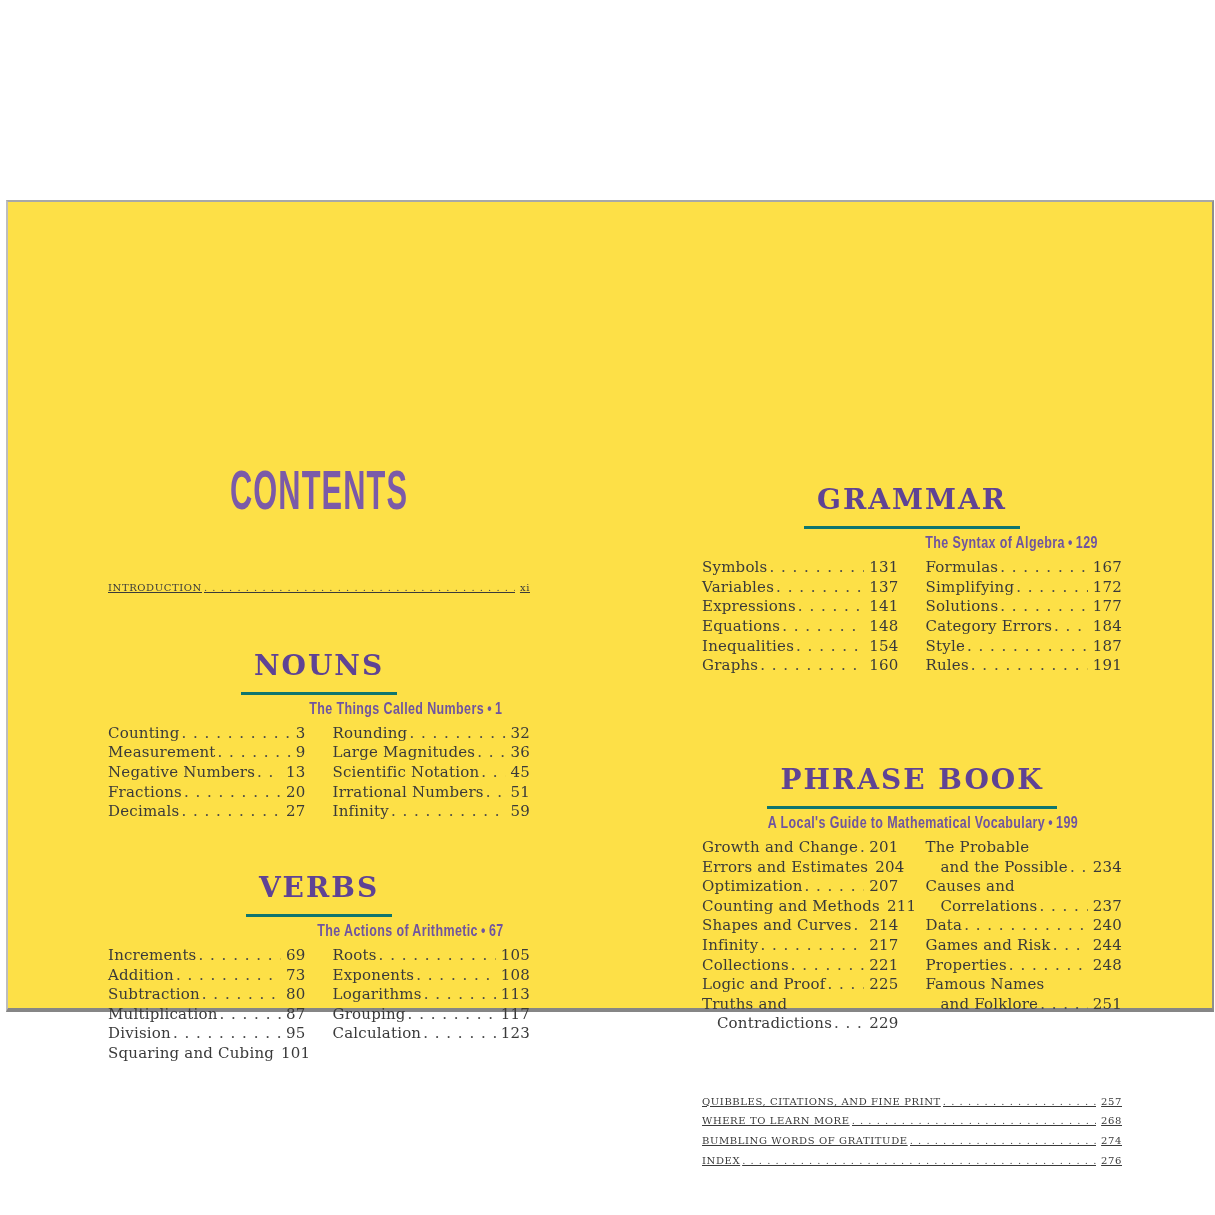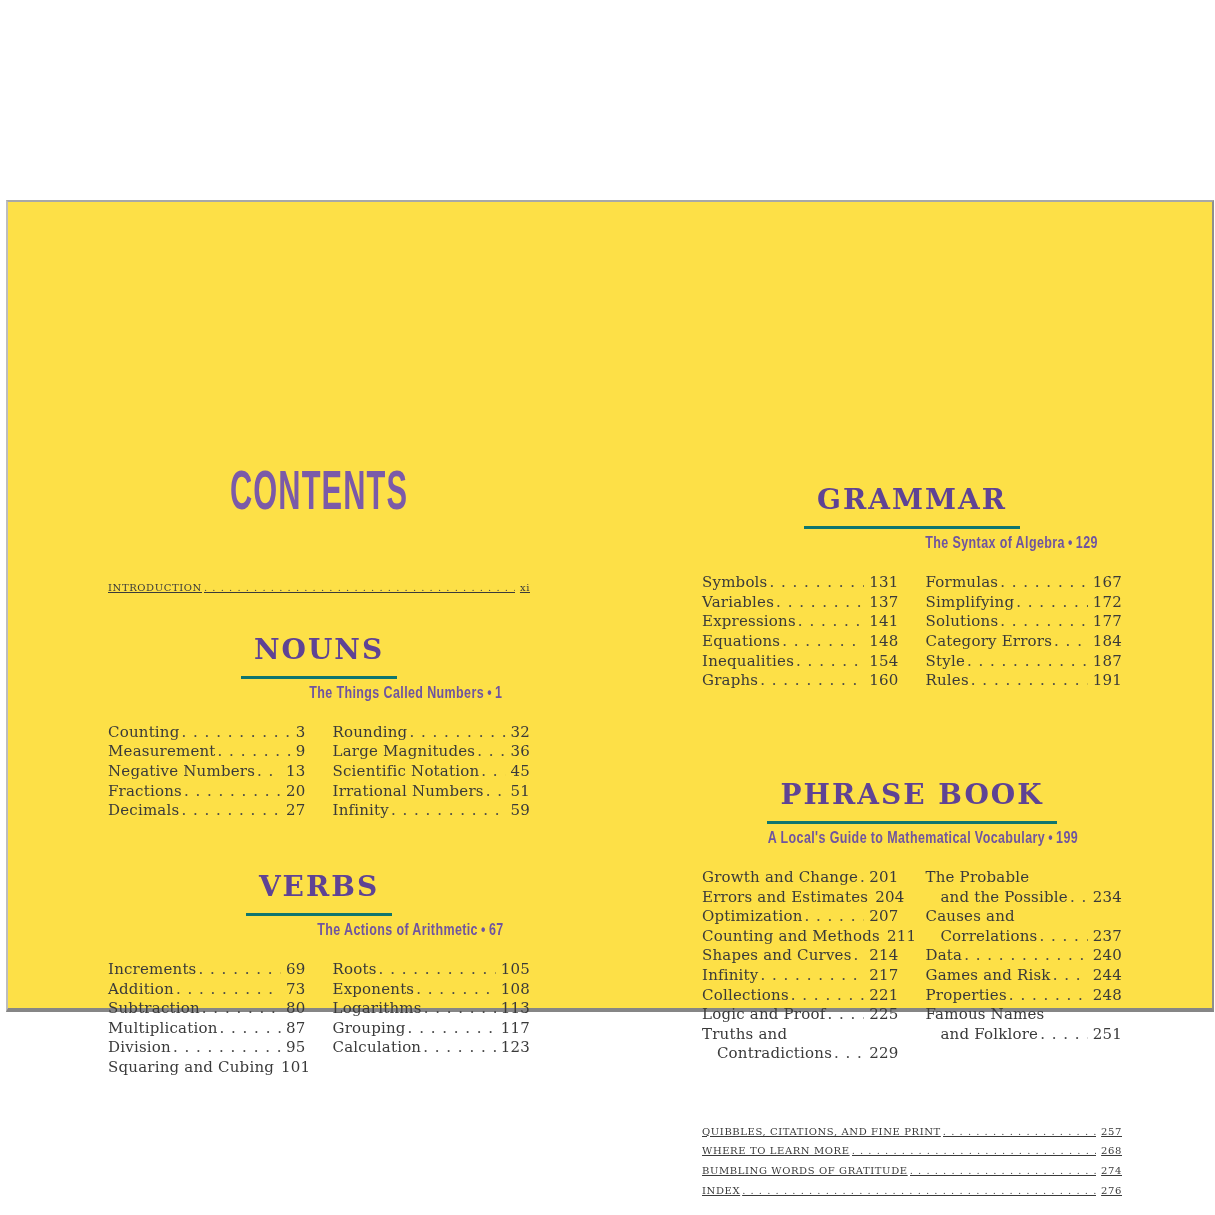--- a/index.html
+++ b/index.html
@@ -16,30 +16,30 @@
   .condensed{display:inline-block;transform:scaleX(0.62);transform-origin:50% 50%;
              font-family:"Liberation Sans", sans-serif;font-weight:bold;}
   .book-title{margin-top:4px;font-size:56px;line-height:1;color:#7b5aa8;letter-spacing:2px;}
   .book-title .condensed{transform:scaleX(0.55);}
 
   .h2wrap{text-align:center;}
   .section-title{display:inline-block;margin:0;padding:0 13px 10px 13px;
                  font-family:"DejaVu Serif", serif;font-weight:bold;
                  font-size:28px;line-height:1.15;color:#5f4394;letter-spacing:2px;
                  border-bottom:3px solid #0f766e;}
-  .mt-nouns{margin-top:36px;}
+  .mt-nouns{margin-top:52px;}
   .mt-verbs{margin-top:50px;}
   .mt-grammar{margin-top:12px;}
   .mt-phrase{margin-top:88px;}
 
   .section-subtitle{margin-top:6px;text-align:right;color:#6f54a0;font-size:16px;line-height:1;}
   .section-subtitle .condensed{transform:scaleX(0.78);letter-spacing:0.5px;}
   .section-subtitle .bullet{padding:0 4px;}
 
-  .toc-grid{display:grid;grid-template-columns:1fr 1fr;column-gap:27px;margin-top:22px;}
+  .toc-grid{display:grid;grid-template-columns:1fr 1fr;column-gap:27px;margin-top:7px;}
   .toc-col{min-width:0;}
   .toc-row{display:flex;align-items:baseline;font-size:15px;line-height:19.6px;
            letter-spacing:0.2px;color:#3a3a3a;}
   .toc-label{white-space:pre;flex:0 0 auto;}
   .dots{flex:1 1 auto;overflow:hidden;white-space:nowrap;margin:0 2px;color:#4a4a4a;}
   .dots::after{content:". . . . . . . . . . . . . . . . . . . . . . . . . . . . . . . . . . . . . . . . . . . . . . . . . . . . . . . . . . . .";letter-spacing:1px;}
   .toc-row.no-page .dots::after{content:none;}
   .toc-page{flex:0 0 auto;padding-left:3px;}
 
   .caps-row{font-size:10px;letter-spacing:0.6px;text-decoration:underline;}

